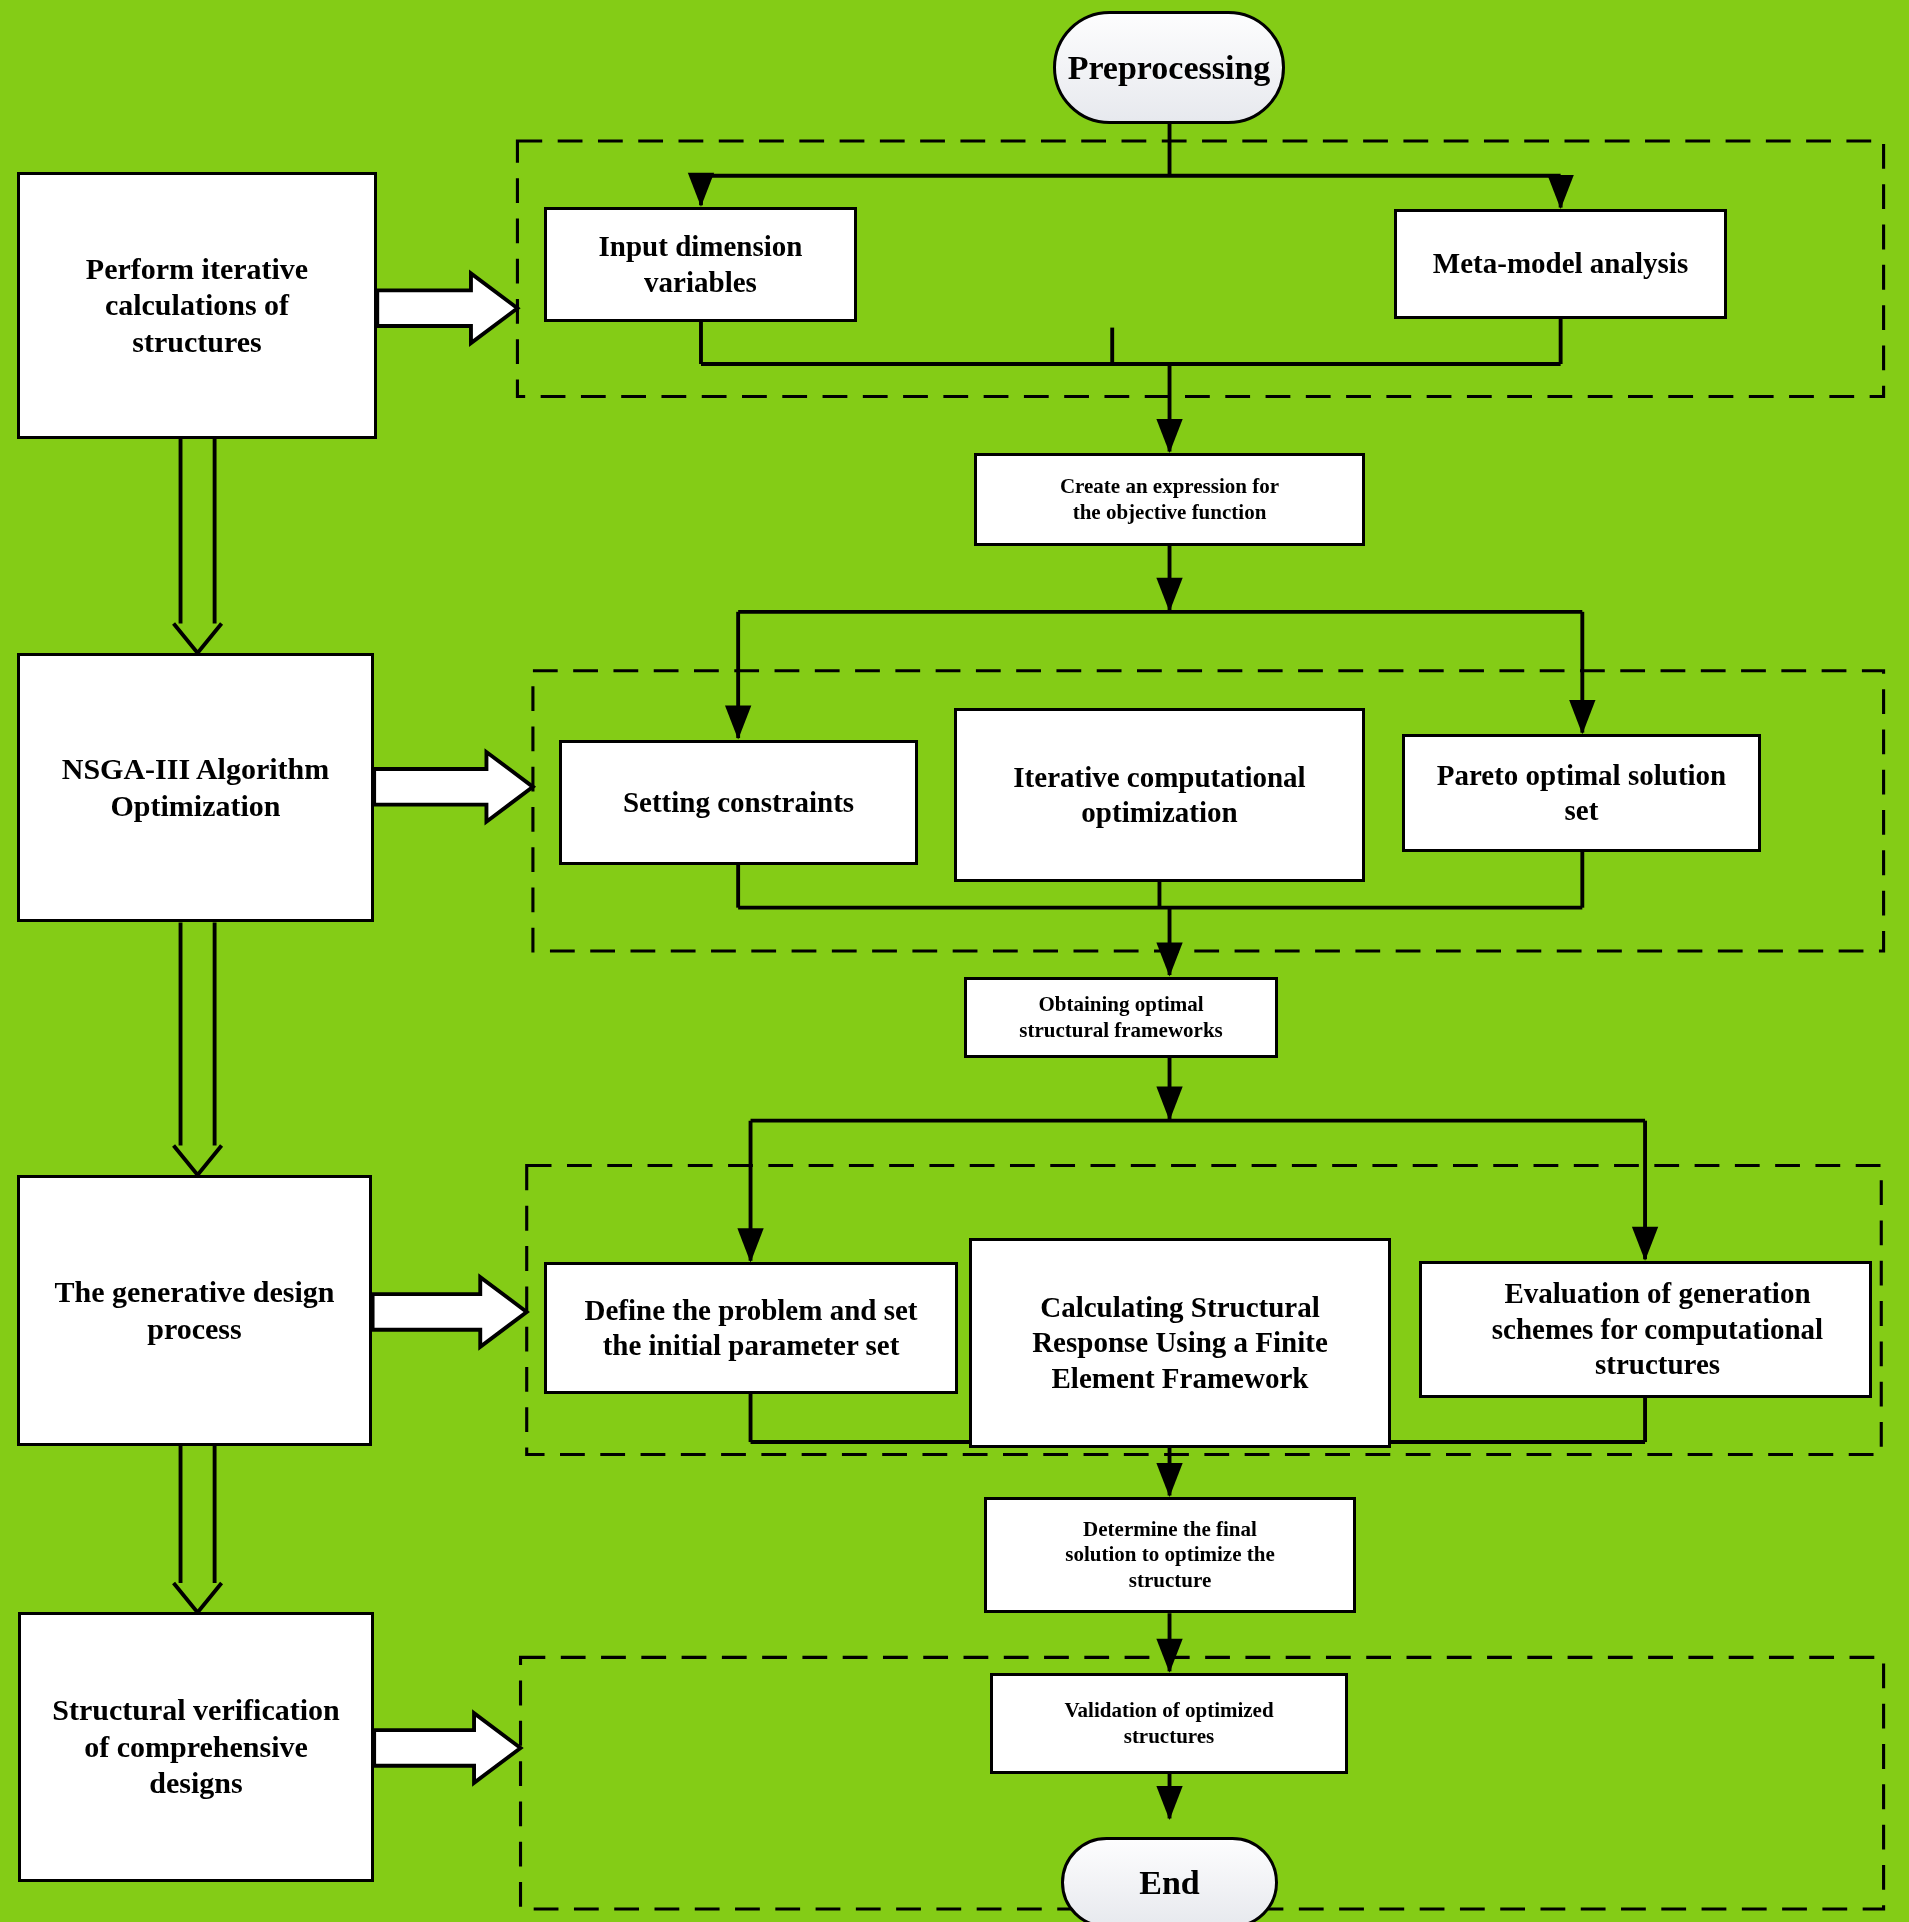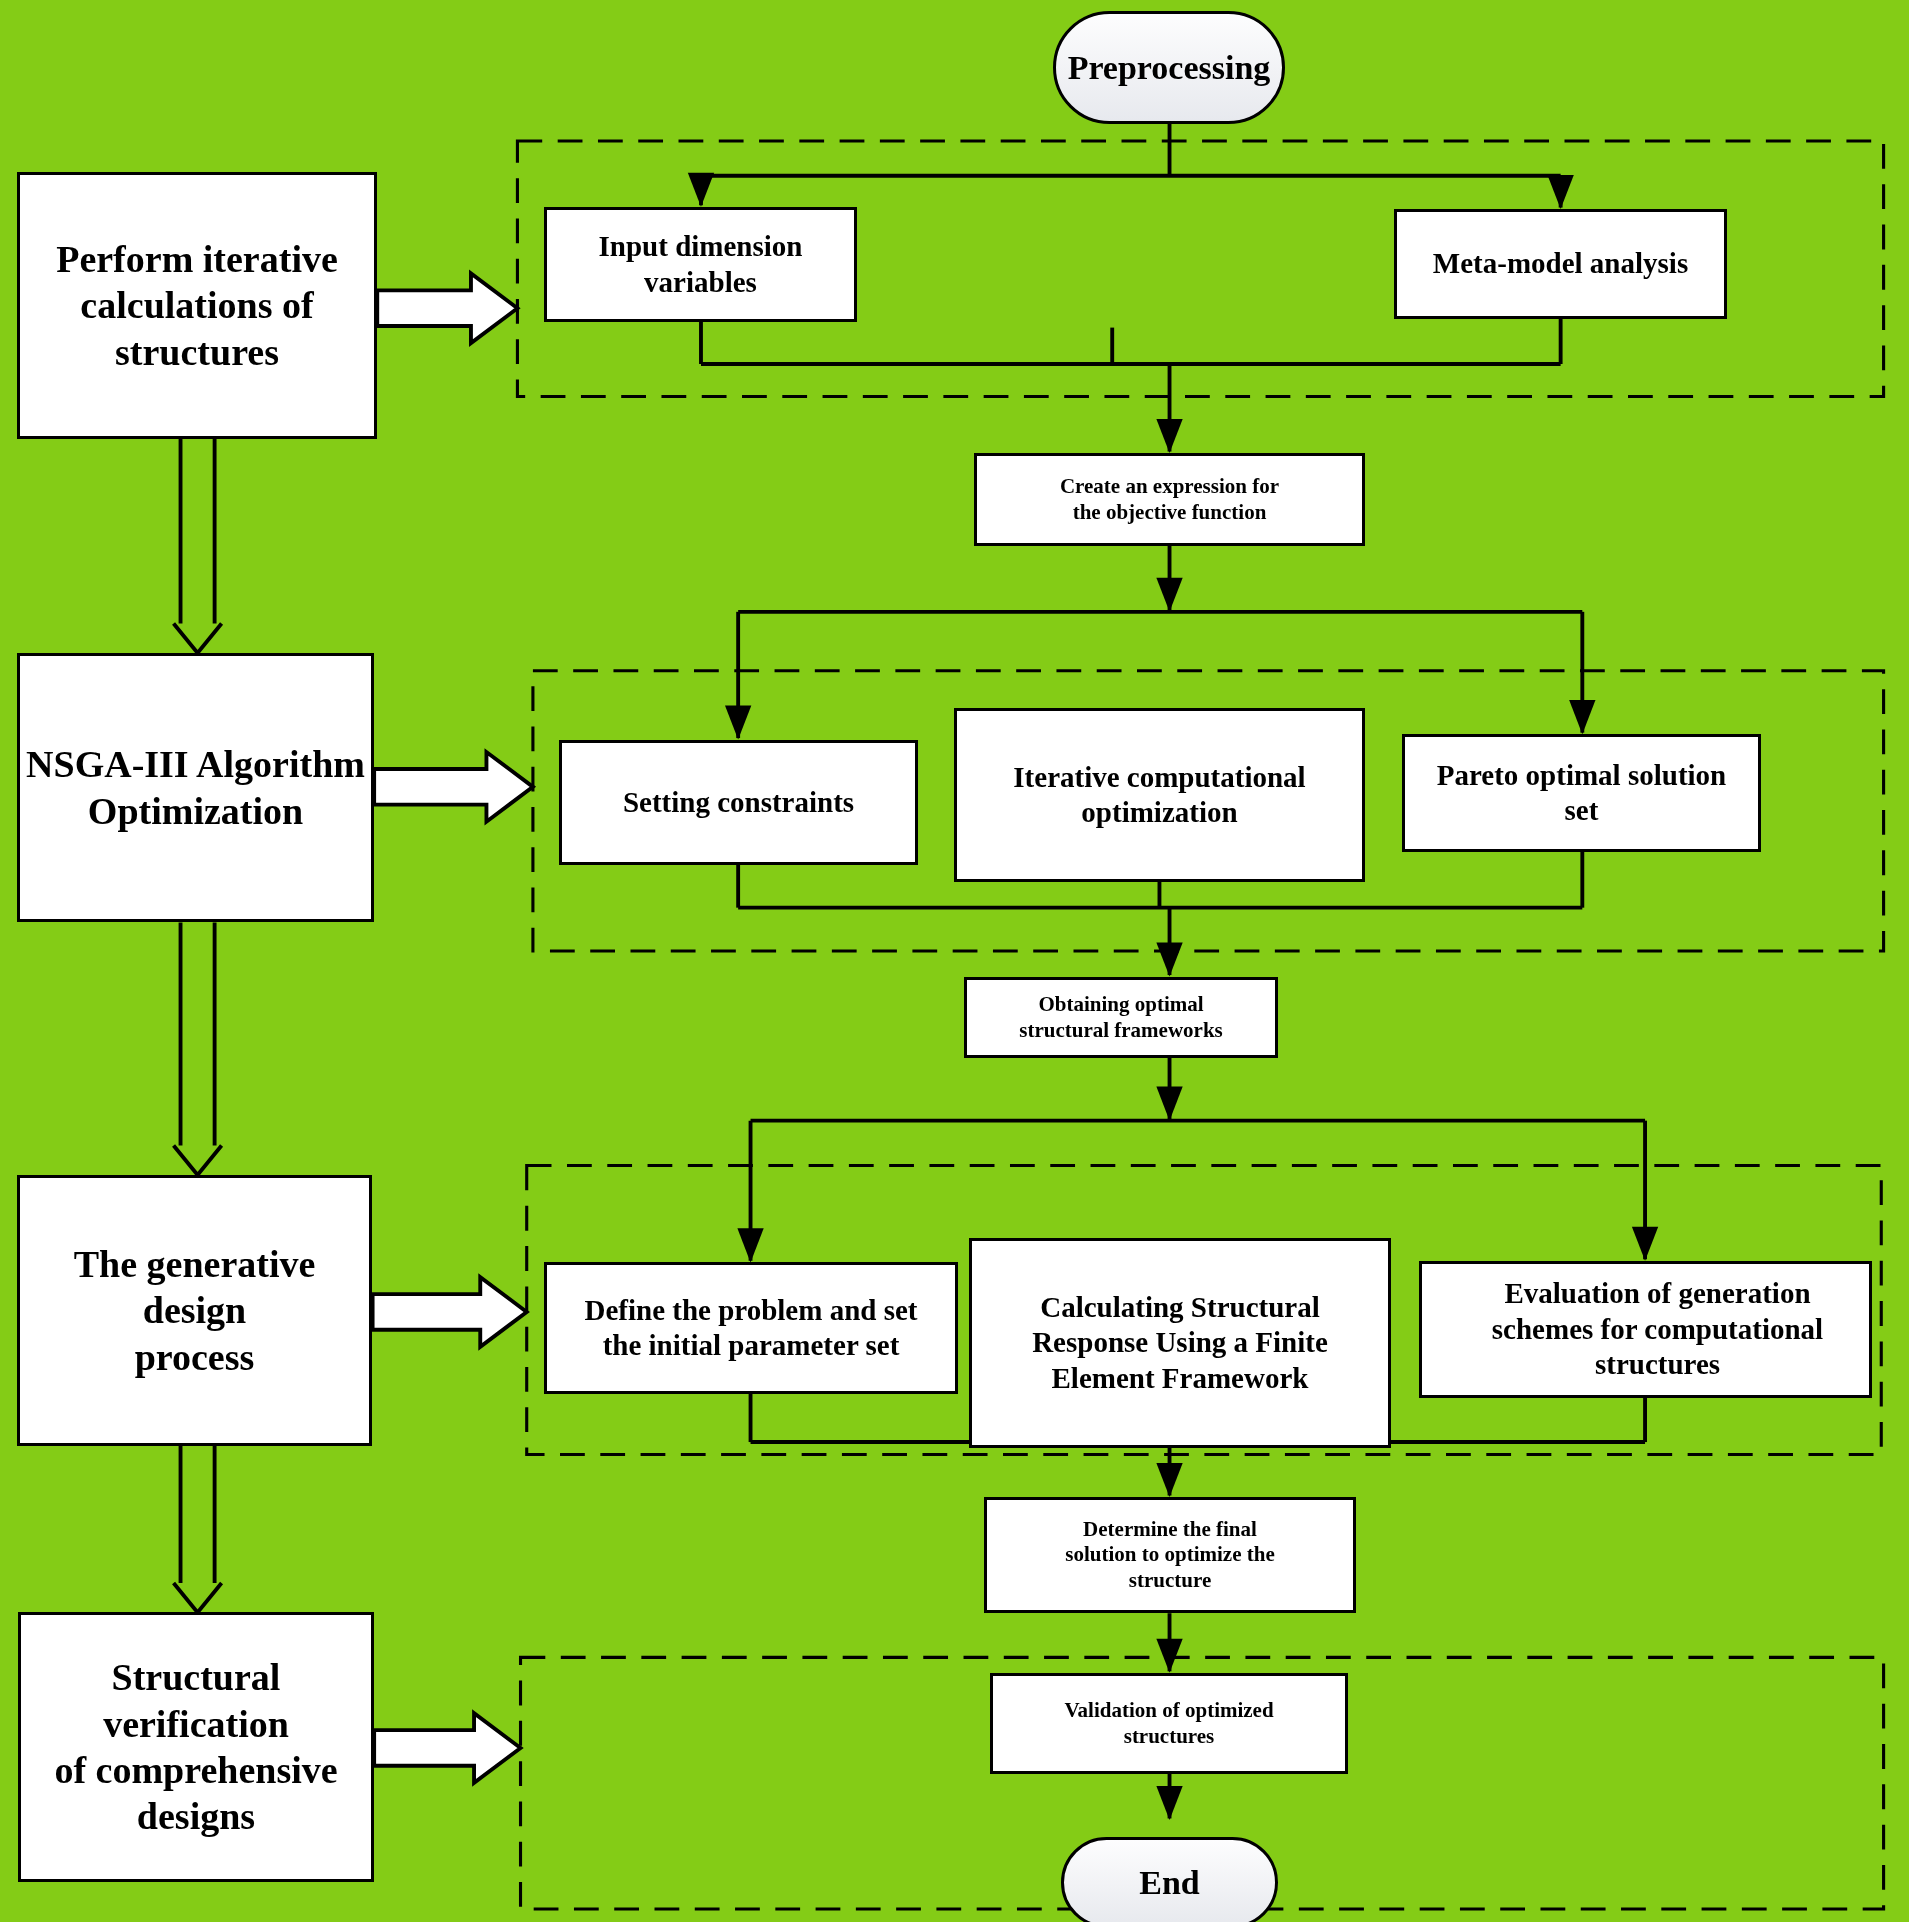--- a/index.html
+++ b/index.html
@@ -19,21 +19,21 @@
     justify-content:center;
     text-align:center;
     white-space:pre-line;
     font-weight:700;
     color:#000;
     background:#ffffff;
     border:3.9px solid #000;
     box-sizing:border-box;
     line-height:1.22;
   }
-  .stage{font-size:38px;}
+  .stage{font-size:30px;}
   .step{font-size:29px;}
   .outstep{font-size:21px;}
   .capsule{
     border-radius:70px;
     background:linear-gradient(180deg,#fdfdfe 0%,#f1f2f5 55%,#e7e9ee 100%);
     font-size:34px;
   }
 </style>
 </head>
 <body>

